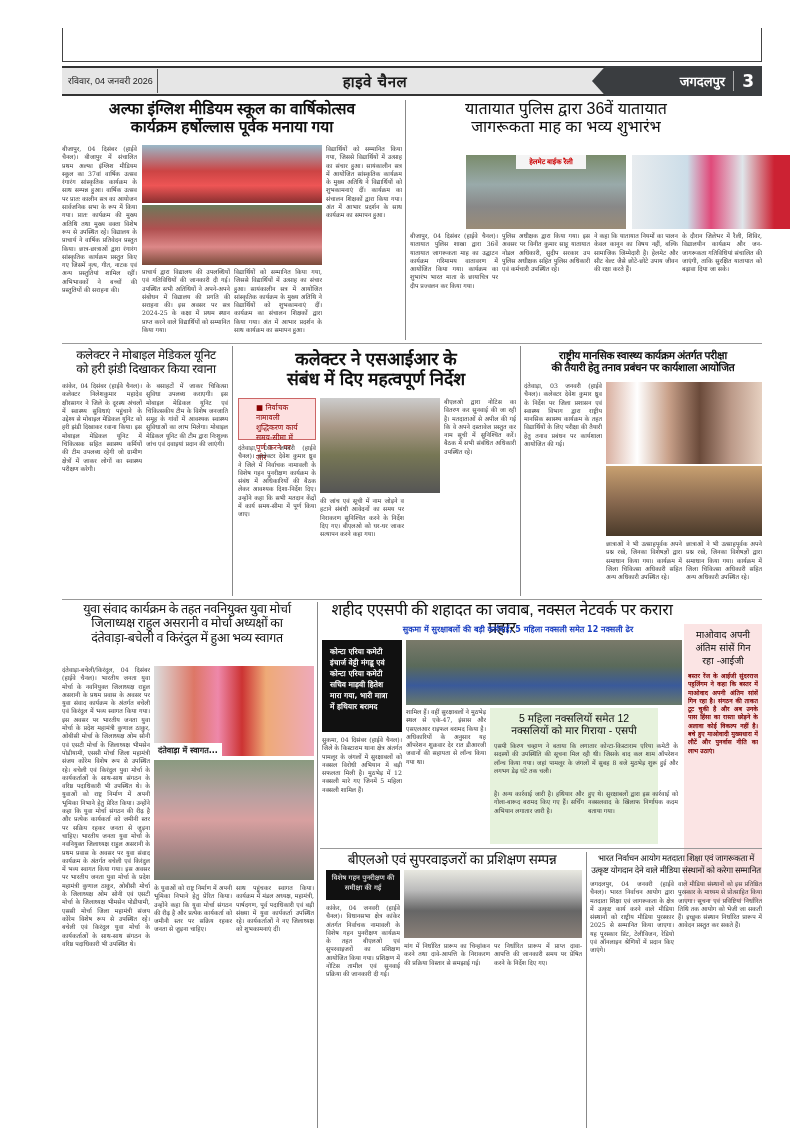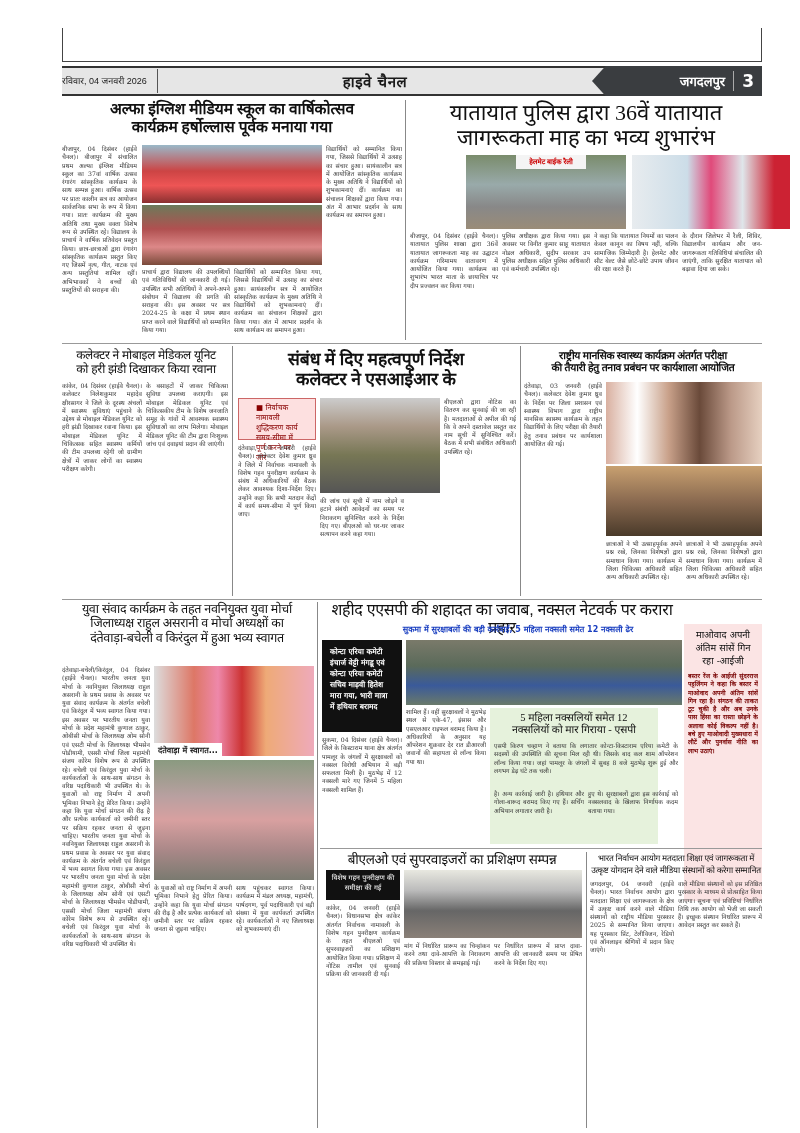--- a/index.html
+++ b/index.html
@@ -1,27 +1,27 @@
 <!DOCTYPE html>
 <html><head>
 <meta charset="utf-8">
 <style>
   * { box-sizing: border-box; margin: 0; padding: 0; }
   html, body { width: 800px; height: 1133px; background: #ffffff; overflow: hidden; }
   body { font-family: "DejaVu Serif", serif; color: #1a1a1a; position: relative; }
   .page { position: absolute; left: 62px; top: 0; width: 700px; height: 1133px; }
   .topbox { position: absolute; left: 0; top: 28px; width: 700px; height: 34px; border: 1px solid #444; border-top: none; }
   .masthead { position: absolute; left: 0; top: 66px; width: 700px; height: 30px; background: #e6e6e6; border-top: 2px solid #333; border-bottom: 2px solid #333; display: flex; align-items: center; }
-  .mh-date { width: 96px; font-size: 9px; font-family: "Liberation Sans Narrow","Liberation Sans", sans-serif; padding-left: 0; border-right: 1px solid #555; height: 24px; line-height: 24px; }
+  .mh-date { width: 96px; font-size: 9px; font-family: "Liberation Sans Narrow","Liberation Sans", sans-serif; padding-left: 6px; border-right: 1px solid #555; height: 24px; line-height: 24px; }
   .mh-title { flex: 1; text-align: center; font-size: 15px; font-weight: bold; font-family: "DejaVu Sans", sans-serif; letter-spacing: 0.5px; }
   .mh-city { width: 170px; height: 30px; background: #3a3d40; color: #fff; display: flex; align-items: center; justify-content: flex-end; clip-path: polygon(8% 0,100% 0,100% 100%,8% 100%,0 50%); font-family: "DejaVu Sans", sans-serif; font-weight: bold; font-size: 13px; }
   .mh-city span { padding-right: 8px; }
   .mh-page { border-left: 1px solid #aaa; padding: 0 8px; font-size: 17px; }
 
-  .hl { position: absolute; font-family: Liberation Serif, serif; font-weight: bold; text-align: center; line-height: 1.15; color: #111; }
+  .hl { position: absolute; font-family: Liberation Sans, sans-serif; font-weight: bold; text-align: center; line-height: 1.15; color: #111; }
   .hl-cond { font-family: "Liberation Sans", sans-serif; font-weight: bold; letter-spacing: -0.3px; }
   .col { position: absolute; font-size: 6.2px; line-height: 8.3px; color: #333; text-align: justify; font-family: "DejaVu Serif", serif; overflow: hidden; }
   .photo { position: absolute; overflow: hidden; }
   .caption { position: absolute; background: #fff; font-size: 8px; font-weight: bold; padding: 1px 4px; font-family: "DejaVu Sans", sans-serif; }
   .vline { position: absolute; width: 1px; background: #888; }
   .hline { position: absolute; height: 1px; background: #999; }
   .sub { position: absolute; font-family: "DejaVu Sans", sans-serif; color: #1a3fc0; font-size: 8px; font-weight: bold; text-align: center; }
   .blackbox { position: absolute; background: #111; color: #fff; font-family: "DejaVu Sans", sans-serif; font-weight: bold; font-size: 8.5px; line-height: 13px; padding: 6px 8px; }
   .greenbox { position: absolute; background: #e6f2dc; }
   .pinkbox { position: absolute; background: #fbe4e4; }
@@ -52,21 +52,21 @@
     <span>बीजापुर में संचालित प्रथम अल्फा इंग्लिश मीडियम स्कूल का 37वां वार्षिक उत्सव रंगारंग सांस्कृतिक कार्यक्रम के साथ सम्पन्न हुआ। वार्षिक उत्सव पर प्रातः कालीन सत्र का आयोजन सार्वजनिक सभा के रूप में किया गया। प्रातः कार्यक्रम की मुख्य अतिथि तथा मुख्य वक्ता विशेष रूप से उपस्थित रहे। विद्यालय के प्राचार्य ने वार्षिक प्रतिवेदन प्रस्तुत किया। छात्र-छात्राओं द्वारा रंगारंग सांस्कृतिक कार्यक्रम प्रस्तुत किए गए जिसमें नृत्य, गीत, नाटक एवं अन्य प्रस्तुतियां शामिल रहीं। अभिभावकों ने बच्चों की प्रस्तुतियों की सराहना की।</span>
   </div>
   <div class="photo" style="left:80px;top:145px;width:180px;height:58px;background:linear-gradient(180deg,#9ab8c8 0%,#c44 45%,#e55 70%,#8a3030 100%);"></div>
   <div class="photo" style="left:80px;top:205px;width:180px;height:60px;background:linear-gradient(180deg,#6c7a5a 0%,#b05050 40%,#d88 70%,#7a4a3a 100%);"></div>
   <div class="col" style="left:80px;top:268px;width:88px;height:74px;">प्राचार्य द्वारा विद्यालय की उपलब्धियों एवं गतिविधियों की जानकारी दी गई। उपस्थित सभी अतिथियों ने अपने-अपने संबोधन में विद्यालय की प्रगति की सराहना की। इस अवसर पर सत्र 2024-25 के कक्षा में प्रथम स्थान प्राप्त करने वाले विद्यार्थियों को सम्मानित किया गया।</div>
   <div class="col" style="left:172px;top:268px;width:88px;height:74px;">विद्यार्थियों को सम्मानित किया गया, जिससे विद्यार्थियों में उत्साह का संचार हुआ। सायंकालीन सत्र में आयोजित सांस्कृतिक कार्यक्रम के मुख्य अतिथि ने विद्यार्थियों को शुभकामनाएं दीं। कार्यक्रम का संचालन शिक्षकों द्वारा किया गया। अंत में आभार प्रदर्शन के साथ कार्यक्रम का समापन हुआ।</div>
   <div class="col" style="left:264px;top:145px;width:76px;height:195px;">विद्यार्थियों को सम्मानित किया गया, जिससे विद्यार्थियों में उत्साह का संचार हुआ। सायंकालीन सत्र में आयोजित सांस्कृतिक कार्यक्रम के मुख्य अतिथि ने विद्यार्थियों को शुभकामनाएं दीं। कार्यक्रम का संचालन शिक्षकों द्वारा किया गया। अंत में आभार प्रदर्शन के साथ कार्यक्रम का समापन हुआ।</div>
 
   <div class="vline" style="left:343px;top:100px;height:240px;"></div>
 
-  <div class="hl" style="left:348px;top:100px;width:352px;font-size:22px;font-weight:normal;">
+  <div class="hl" style="left:328px;top:100px;width:352px;font-size:16px;font-weight:normal;">
     <div>यातायात पुलिस द्वारा 36वें यातायात</div>
     <div>जागरूकता माह का भव्य शुभारंभ</div>
   </div>
   <div class="photo" style="left:404px;top:155px;width:160px;height:74px;background:linear-gradient(180deg,#7a8c6c 0%,#9aa 40%,#888 70%,#9a8c78 100%);">
     <div style="position:absolute;left:50px;top:0;width:70px;height:14px;background:#f4f4f4;color:#c00;font-size:7px;font-weight:bold;text-align:center;line-height:14px;font-family:Liberation Serif, serif;">हेलमेट बाईक रैली</div>
   </div>
   <div class="photo" style="left:570px;top:155px;width:158px;height:74px;background:linear-gradient(90deg,#e8ecef 0%,#ccdde8 35%,#e04a7a 50%,#dfe6ea 70%,#c23 90%);"></div>
   <div class="col" style="left:348px;top:232px;width:88px;height:108px;">
     <span>बीजापुर, 04 दिसंबर (हाईवे चैनल)।</span>
     <span>यातायात पुलिस शाखा द्वारा 36वें यातायात जागरूकता माह का उद्घाटन कार्यक्रम गरिमामय वातावरण में आयोजित किया गया। कार्यक्रम का शुभारंभ भारत माता के छायाचित्र पर दीप प्रज्वलन कर किया गया।</span>
@@ -83,22 +83,22 @@
   </div>
   <div class="col" style="left:0;top:382px;width:80px;height:215px;">
     <span>कांकेर, 04 दिसंबर (हाईवे चैनल)।</span>
     <span>कलेक्टर निलेशकुमार महादेव क्षीरसागर ने जिले के दूरस्थ अंचलों में स्वास्थ्य सुविधाएं पहुंचाने के उद्देश्य से मोबाइल मेडिकल यूनिट को हरी झंडी दिखाकर रवाना किया। इस मोबाइल मेडिकल यूनिट में चिकित्सक सहित स्वास्थ्य कर्मियों की टीम उपलब्ध रहेगी जो ग्रामीण क्षेत्रों में जाकर लोगों का स्वास्थ्य परीक्षण करेगी।</span>
   </div>
   <div class="col" style="left:84px;top:382px;width:82px;height:215px;">के बसाहटों में जाकर चिकित्सा सुविधा उपलब्ध कराएगी। इस मोबाइल मेडिकल यूनिट एवं चिकित्सकीय टीम के विशेष जनजाति समूह के गांवों में आवश्यक स्वास्थ्य सुविधाओं का लाभ मिलेगा। मोबाइल मेडिकल यूनिट की टीम द्वारा निःशुल्क जांच एवं दवाइयां प्रदान की जाएंगी।</div>
 
   <div class="vline" style="left:170px;top:346px;height:250px;"></div>
 
   <div class="hl" style="left:174px;top:349px;width:280px;font-size:17.5px;">
+    <div>कलेक्टर ने एसआईआर के</div>
     <div>संबंध में दिए महत्वपूर्ण निर्देश</div>
-    <div>कलेक्टर ने एसआईआर के</div>
   </div>
   <div class="notebox" style="left:176px;top:398px;width:78px;height:42px;">
     <span>■ </span><span>निर्वाचक नामावली शुद्धिकरण कार्य समय-सीमा में पूर्ण करने पर जोर</span>
   </div>
   <div class="col" style="left:176px;top:444px;width:78px;height:153px;">
     <span>दंतेवाड़ा, 03 जनवरी (हाईवे चैनल)।</span>
     <span>कलेक्टर देवेश कुमार ध्रुव ने जिले में निर्वाचक नामावली के विशेष गहन पुनरीक्षण कार्यक्रम के संबंध में अधिकारियों की बैठक लेकर आवश्यक दिशा-निर्देश दिए। उन्होंने कहा कि सभी मतदान केंद्रों में कार्य समय-सीमा में पूर्ण किया जाए।</span>
   </div>
   <div class="photo" style="left:258px;top:398px;width:120px;height:95px;background:linear-gradient(180deg,#ccc 0%,#a98 30%,#775 60%,#555 100%);"></div>
   <div class="col" style="left:258px;top:497px;width:84px;height:100px;">की जांच एवं सूची में नाम जोड़ने व हटाने संबंधी आवेदनों का समय पर निराकरण सुनिश्चित करने के निर्देश दिए गए। बीएलओ को घर-घर जाकर सत्यापन करने कहा गया।</div>
@@ -114,21 +114,21 @@
     <span>दंतेवाड़ा, 03 जनवरी (हाईवे चैनल)।</span>
     <span>कलेक्टर देवेश कुमार ध्रुव के निर्देश पर जिला प्रशासन एवं स्वास्थ्य विभाग द्वारा राष्ट्रीय मानसिक स्वास्थ्य कार्यक्रम के तहत विद्यार्थियों के लिए परीक्षा की तैयारी हेतु तनाव प्रबंधन पर कार्यशाला आयोजित की गई।</span>
   </div>
   <div class="photo" style="left:544px;top:382px;width:156px;height:82px;background:linear-gradient(90deg,#d9b0a0 0%,#fff 20%,#c9a18a 40%,#6a4a3a 60%,#b98 80%,#e6d0c0 100%);"></div>
   <div class="photo" style="left:544px;top:466px;width:156px;height:70px;background:linear-gradient(180deg,#c8a070 0%,#8a6a50 50%,#4a3a2a 100%);"></div>
   <div class="col" style="left:544px;top:540px;width:76px;height:57px;">छात्राओं ने भी उत्साहपूर्वक अपने प्रश्न रखे, जिनका विशेषज्ञों द्वारा समाधान किया गया। कार्यक्रम में जिला चिकित्सा अधिकारी सहित अन्य अधिकारी उपस्थित रहे।</div>
   <div class="col" style="left:624px;top:540px;width:76px;height:57px;">छात्राओं ने भी उत्साहपूर्वक अपने प्रश्न रखे, जिनका विशेषज्ञों द्वारा समाधान किया गया। कार्यक्रम में जिला चिकित्सा अधिकारी सहित अन्य अधिकारी उपस्थित रहे।</div>
 
   <div class="hline" style="left:0;top:599px;width:700px;"></div>
 
-  <div class="hl hl-cond" style="left:0;top:602px;width:250px;font-size:12.5px;font-weight:normal;">
+  <div class="hl hl-cond" style="left:0;top:602px;width:250px;font-size:12.5px;font-weight:normal;font-family:Liberation Serif, serif;">
     <div>युवा संवाद कार्यक्रम के तहत नवनियुक्त युवा मोर्चा</div>
     <div>जिलाध्यक्ष राहुल असरानी व मोर्चा अध्यक्षों का</div>
     <div>दंतेवाड़ा-बचेली व किरंदुल में हुआ भव्य स्वागत</div>
   </div>
   <div class="col" style="left:0;top:666px;width:88px;height:462px;">
     <span>दंतेवाड़ा-बचेली/किरंदुल, 04 दिसंबर (हाईवे चैनल)।</span>
     <span>भारतीय जनता युवा मोर्चा के नवनियुक्त जिलाध्यक्ष राहुल असरानी के प्रथम प्रवास के अवसर पर युवा संवाद कार्यक्रम के अंतर्गत बचेली एवं किरंदुल में भव्य स्वागत किया गया। इस अवसर पर भारतीय जनता युवा मोर्चा के प्रदेश महामंत्री कुणाल ठाकुर, ओबीसी मोर्चा के जिलाध्यक्ष ओम सोनी एवं एसटी मोर्चा के जिलाध्यक्ष भीमसेन पोडीयामी, एससी मोर्चा जिला महामंत्री संजय कोरेम विशेष रूप से उपस्थित रहे। बचेली एवं किरंदुल युवा मोर्चा के कार्यकर्ताओं के साथ-साथ संगठन के वरिष्ठ पदाधिकारी भी उपस्थित थे।</span>
     <span>के युवाओं को राष्ट्र निर्माण में अपनी भूमिका निभाने हेतु प्रेरित किया। उन्होंने कहा कि युवा मोर्चा संगठन की रीढ़ है और प्रत्येक कार्यकर्ता को जमीनी स्तर पर सक्रिय रहकर जनता से जुड़ना चाहिए।</span>
     <span>भारतीय जनता युवा मोर्चा के नवनियुक्त जिलाध्यक्ष राहुल असरानी के प्रथम प्रवास के अवसर पर युवा संवाद कार्यक्रम के अंतर्गत बचेली एवं किरंदुल में भव्य स्वागत किया गया। इस अवसर पर भारतीय जनता युवा मोर्चा के प्रदेश महामंत्री कुणाल ठाकुर, ओबीसी मोर्चा के जिलाध्यक्ष ओम सोनी एवं एसटी मोर्चा के जिलाध्यक्ष भीमसेन पोडीयामी, एससी मोर्चा जिला महामंत्री संजय कोरेम विशेष रूप से उपस्थित रहे। बचेली एवं किरंदुल युवा मोर्चा के कार्यकर्ताओं के साथ-साथ संगठन के वरिष्ठ पदाधिकारी भी उपस्थित थे।</span>
   </div>

